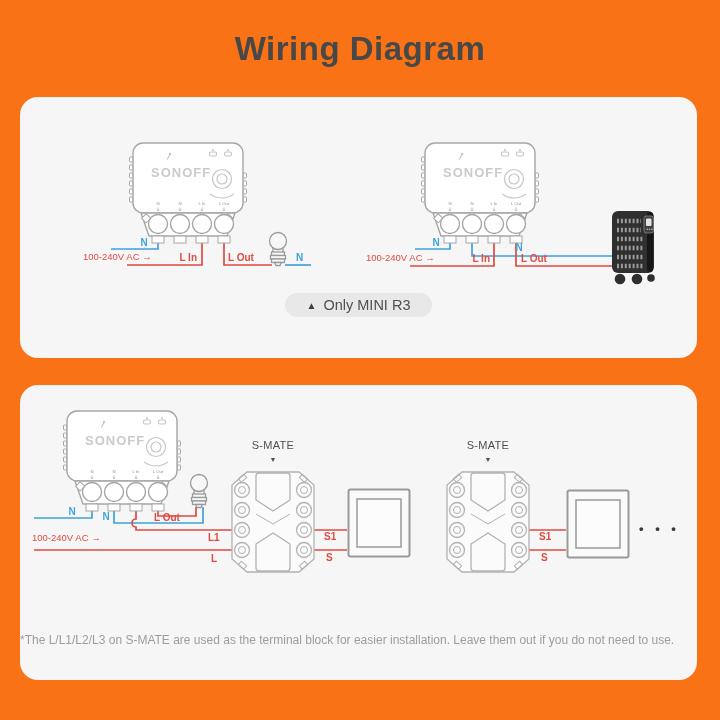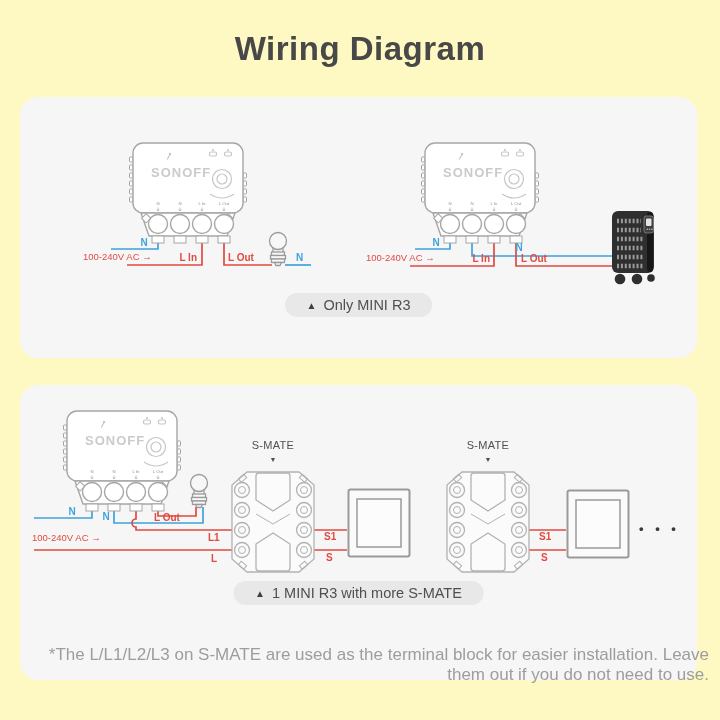--- a/index.html
+++ b/index.html
@@ -1,30 +1,30 @@
 <!DOCTYPE html>
 <html><head>
 <meta charset="utf-8">
 <style>
   html,body{margin:0;padding:0;background:#ffffff;}
   body{width:720px;height:720px;overflow:hidden;
        font-family:"Liberation Sans", sans-serif;}
-  .page{position:relative;width:720px;height:720px;background:#fef9c3;}
+  .page{position:relative;width:720px;height:720px;background:#f97316;}
   .title{margin:0;padding-top:30px;text-align:center;
          font-size:33px;font-weight:bold;color:#484848;letter-spacing:.5px;}
   .panel{position:absolute;left:20px;width:677px;background:#f6f6f6;border-radius:18px;}
   .panel-top{top:97px;height:261px;}
   .panel-bottom{top:385px;height:295px;}
   .diagram{position:absolute;}
   .caption{position:absolute;left:50%;transform:translateX(-50%);top:196px;
            background:#e8e8e8;border-radius:14px;padding:4px 22px;
            font-size:14.5px;color:#4f4f4f;white-space:nowrap;}
   .caption .tri{font-size:10px;color:#3f3f3f;margin-right:7px;vertical-align:1px;}
-  .footnote{position:absolute;top:248px;left:0;width:100%;margin:12px;
-            text-align:right;font-size:17px;color:#9d9d9d;}
+  .footnote{position:absolute;top:248px;left:0;width:100%;margin:0;
+            text-align:left;font-size:12px;color:#9d9d9d;}
   .defs-svg{position:absolute;width:0;height:0;overflow:hidden;}
   
   .wire-n{stroke:#3fa3dc;stroke-width:1.7;fill:none;}
   .wire-l{stroke:#e04a41;stroke-width:1.7;fill:none;}
   .lbl-n{fill:#3fa3dc;font-weight:bold;font-size:10px;}
   .lbl-l{fill:#e04a41;font-weight:bold;font-size:10px;}
   .lbl-ac{fill:#e04a41;font-size:9.5px;}
   .lbl-dev{fill:#4f4f4f;font-size:11px;letter-spacing:.3px;}
   .lbl-marker{fill:#4f4f4f;font-size:7px;}
   .dots{fill:#3a3a3a;font-size:13px;font-weight:bold;letter-spacing:4px;}
@@ -234,20 +234,17 @@
       <text class="lbl-marker" x="253" y="77" text-anchor="middle">▼</text>
       <text class="lbl-dev" x="468" y="64" text-anchor="middle">S-MATE</text>
       <text class="lbl-marker" x="468" y="77" text-anchor="middle">▼</text>
       <text class="lbl-l" x="304" y="155">S1</text>
       <text class="lbl-l" x="306" y="176">S</text>
       <text class="lbl-l" x="519" y="155">S1</text>
       <text class="lbl-l" x="521" y="176">S</text>
       <text class="dots" x="619" y="148">• • •</text>
     </svg>
 
-    <div class="caption">
-      <span class="tri">▲</span><span>1 MINI R3 with more S-MATE</span>
-    </div>
 
     <p class="footnote">*The L/L1/L2/L3 on S-MATE are used as the terminal block for easier installation. Leave them out if you do not need to use.</p>
   </section>
 
 </div>
 
 </body></html>

